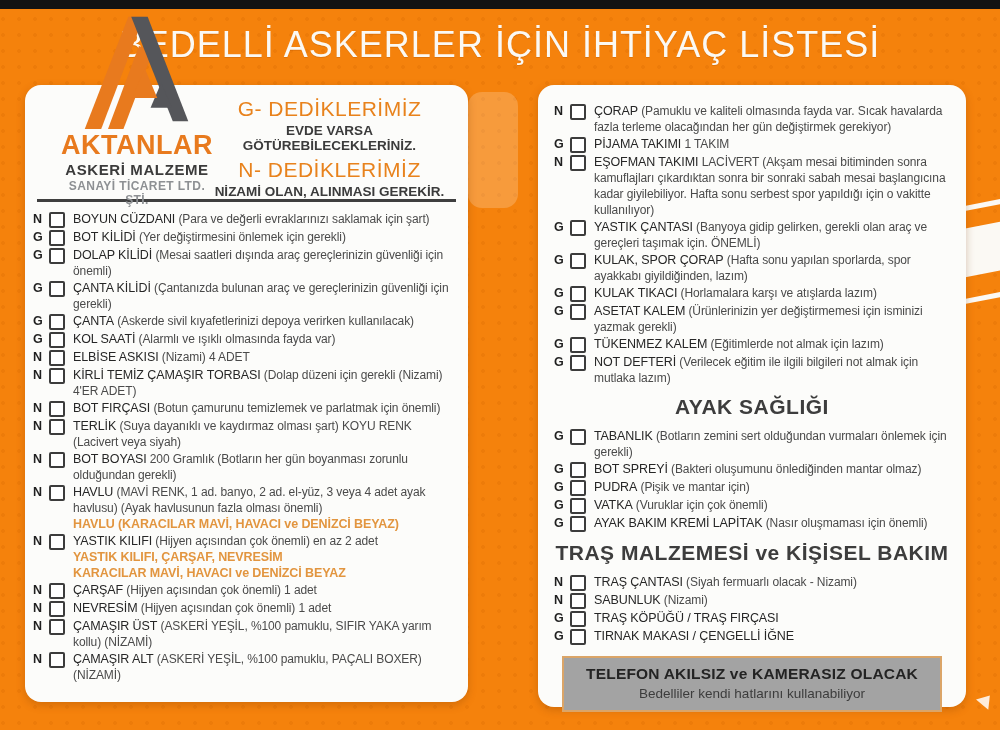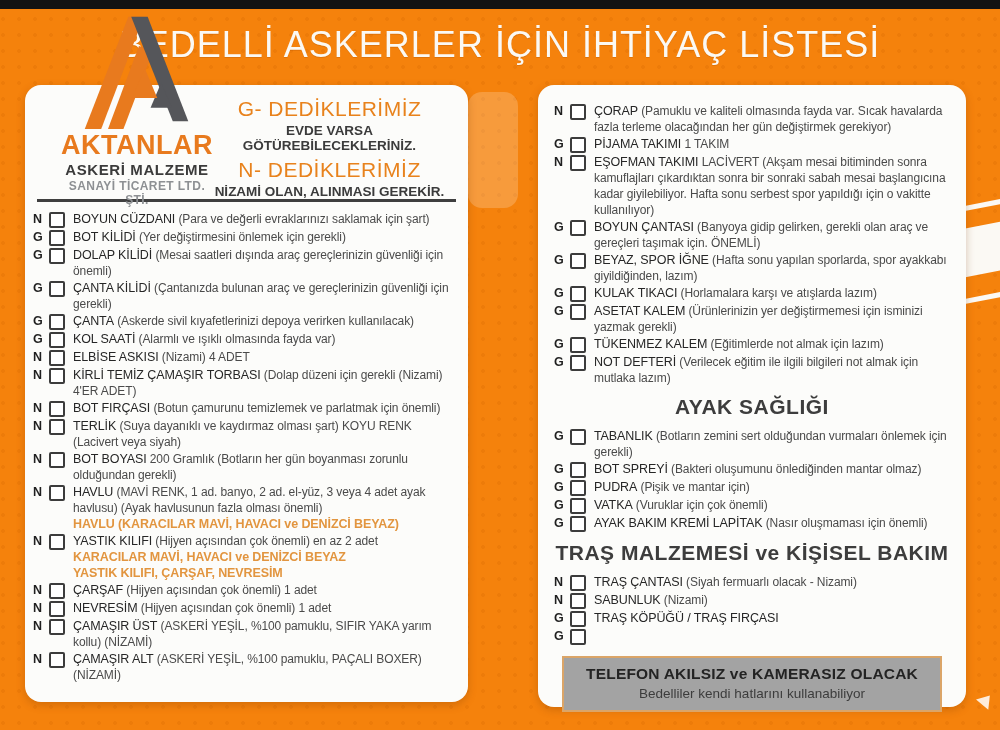--- a/index.html
+++ b/index.html
@@ -166,21 +166,21 @@
         <div class="item-text"><span class="item-name">BOT BOYASI</span><span class="item-desc">&nbsp;200 Gramlık (Botların her gün boyanması zorunlu olduğundan gerekli)</span></div>
       </div>
       <div class="item">
         <span class="letter">N</span>
         <span class="checkbox"></span>
         <div class="item-text"><span class="item-name">HAVLU</span><span class="item-desc">&nbsp;(MAVİ RENK, 1 ad. banyo, 2 ad. el-yüz, 3 veya 4 adet ayak havlusu) (Ayak havlusunun fazla olması önemli)</span><div class="item-note">HAVLU (KARACILAR MAVİ, HAVACI ve DENİZCİ BEYAZ)</div></div>
       </div>
       <div class="item">
         <span class="letter">N</span>
         <span class="checkbox"></span>
-        <div class="item-text"><span class="item-name">YASTIK KILIFI</span><span class="item-desc">&nbsp;(Hijyen açısından çok önemli) en az 2 adet</span><div class="item-note">KARACILAR MAVİ, HAVACI ve DENİZCİ BEYAZ</div><div class="item-note">YASTIK KILIFI, ÇARŞAF, NEVRESİM</div></div>
+        <div class="item-text"><span class="item-name">YASTIK KILIFI</span><span class="item-desc">&nbsp;(Hijyen açısından çok önemli) en az 2 adet</span><div class="item-note">YASTIK KILIFI, ÇARŞAF, NEVRESİM</div><div class="item-note">KARACILAR MAVİ, HAVACI ve DENİZCİ BEYAZ</div></div>
       </div>
       <div class="item">
         <span class="letter">N</span>
         <span class="checkbox"></span>
         <div class="item-text"><span class="item-name">ÇARŞAF</span><span class="item-desc">&nbsp;(Hijyen açısından çok önemli) 1 adet</span></div>
       </div>
       <div class="item">
         <span class="letter">N</span>
         <span class="checkbox"></span>
         <div class="item-text"><span class="item-name">NEVRESİM</span><span class="item-desc">&nbsp;(Hijyen açısından çok önemli) 1 adet</span></div>
@@ -212,26 +212,26 @@
           <div class="item-text"><span class="item-name">PİJAMA TAKIMI</span><span class="item-desc">&nbsp;1 TAKIM</span></div>
         </div>
         <div class="item">
           <span class="letter">N</span>
           <span class="checkbox"></span>
           <div class="item-text"><span class="item-name">EŞOFMAN TAKIMI</span><span class="item-desc">&nbsp;LACİVERT (Akşam mesai bitiminden sonra kamuflajları çıkardıktan sonra bir sonraki sabah mesai başlangıcına kadar giyilebiliyor. Hafta sonu serbest spor yapıldığı için o vakitte kullanılıyor)</span></div>
         </div>
         <div class="item">
           <span class="letter">G</span>
           <span class="checkbox"></span>
-          <div class="item-text"><span class="item-name">BOYUN ÇANTASI</span><span class="item-desc">&nbsp;(Banyoya gidip gelirken, gerekli olan araç ve gereçleri taşımak için. ÖNEMLİ)</span></div>
-        </div>
-        <div class="item">
-          <span class="letter">G</span>
-          <span class="checkbox"></span>
-          <div class="item-text"><span class="item-name">BEYAZ, SPOR İĞNE</span><span class="item-desc">&nbsp;(Hafta sonu yapılan sporlarda, spor ayakkabı giyildiğinden, lazım)</span></div>
+          <div class="item-text"><span class="item-name">YASTIK ÇANTASI</span><span class="item-desc">&nbsp;(Banyoya gidip gelirken, gerekli olan araç ve gereçleri taşımak için. ÖNEMLİ)</span></div>
+        </div>
+        <div class="item">
+          <span class="letter">G</span>
+          <span class="checkbox"></span>
+          <div class="item-text"><span class="item-name">KULAK, SPOR ÇORAP</span><span class="item-desc">&nbsp;(Hafta sonu yapılan sporlarda, spor ayakkabı giyildiğinden, lazım)</span></div>
         </div>
         <div class="item">
           <span class="letter">G</span>
           <span class="checkbox"></span>
           <div class="item-text"><span class="item-name">KULAK TIKACI</span><span class="item-desc">&nbsp;(Horlamalara karşı ve atışlarda lazım)</span></div>
         </div>
         <div class="item">
           <span class="letter">G</span>
           <span class="checkbox"></span>
           <div class="item-text"><span class="item-name">ASETAT KALEM</span><span class="item-desc">&nbsp;(Ürünlerinizin yer değiştirmemesi için isminizi yazmak gerekli)</span></div>
@@ -288,20 +288,21 @@
           <div class="item-text"><span class="item-name">SABUNLUK</span><span class="item-desc">&nbsp;(Nizami)</span></div>
         </div>
         <div class="item">
           <span class="letter">G</span>
           <span class="checkbox"></span>
           <div class="item-text"><span class="item-name">TRAŞ KÖPÜĞÜ / TRAŞ FIRÇASI</span></div>
         </div>
         <div class="item">
           <span class="letter">G</span>
           <span class="checkbox"></span>
+          <div class="item-text"><span class="item-name">TIRNAK MAKASI / ÇENGELLİ İĞNE</span></div>
         </div>
       </div>
     </div>
   <div class="phone-box">
     <div class="phone-title">TELEFON AKILSIZ ve KAMERASIZ OLACAK</div>
     <div class="phone-sub">Bedelliler kendi hatlarını kullanabiliyor</div>
   </div>
 </div>
 
 </body></html>

